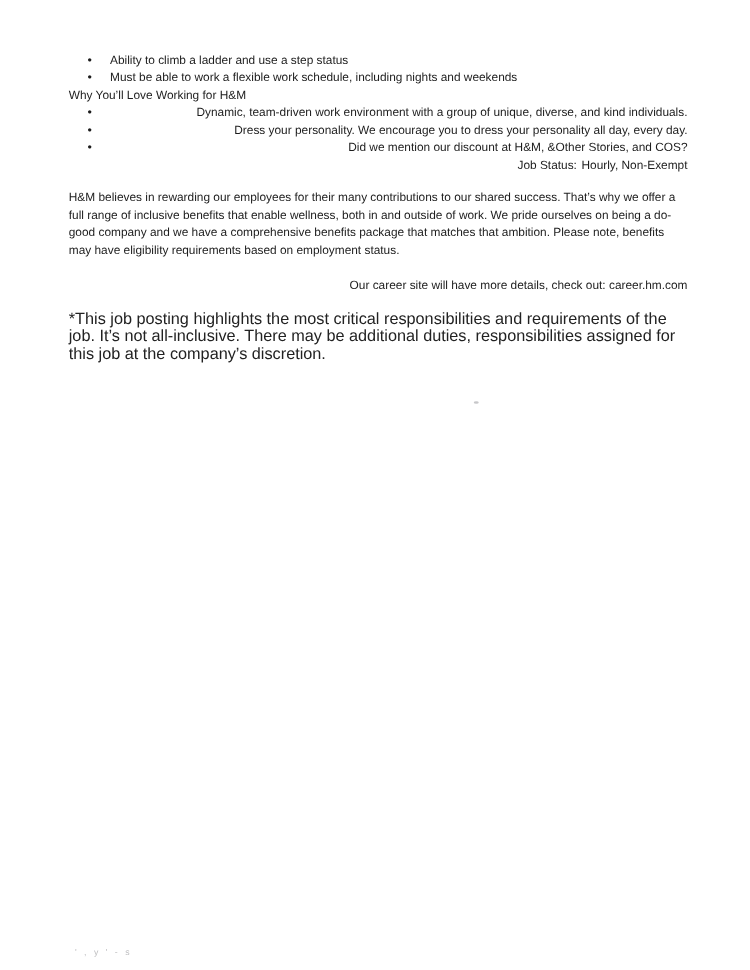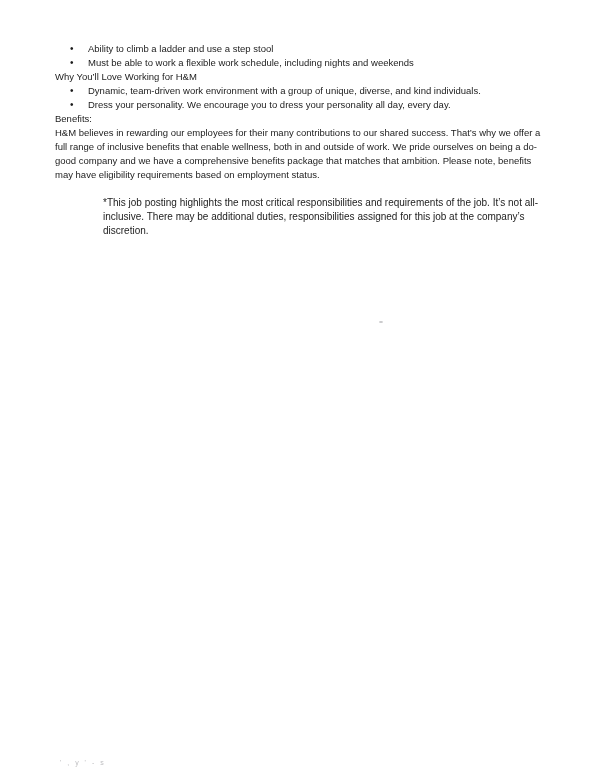--- a/index.html
+++ b/index.html
@@ -37,28 +37,27 @@
     padding-left: 33px;
   }
   ul.bullets li::before {
     content: "\2022";
     position: absolute;
     left: 15px;
     top: 0;
     font-size: 10px;
   }
   .mb10 { margin-bottom: 10px; }
-  .mb12 { margin-bottom: 12px; }
+  .mb12 { margin-bottom: 12px; text-align: right; }
   .mb14 { margin-bottom: 14px; }
   .inline-value { margin-left: 1px; }
   .disclaimer {
-    font-size: 10px;
+    font-size: 13px;
     line-height: 14px;
     color: #222222;
-    margin-left: 48px;
   }
   .footer-marks {
     position: absolute;
     left: 60px;
     top: 759px;
     font-size: 7px;
     color: #a8a8ab;
     letter-spacing: 2px;
     filter: blur(0.5px);
     opacity: 0.75;
@@ -75,35 +74,37 @@
     opacity: 0.55;
     filter: blur(0.4px);
   }
 </style>
 </head>
 <body>
 
 <div class="page">
 
   <ul class="bullets mb10">
-    <li>Ability to climb a ladder and use a step stool</li>
+    <li>Ability to climb a ladder and use a step status</li>
     <li>Must be able to work a flexible work schedule, including nights and weekends</li>
   </ul>
 
   <p class="bold">Why You’ll Love Working for H&amp;M</p>
   <ul class="bullets mb12">
     <li>Dynamic, team-driven work environment with a group of unique, diverse, and kind individuals.</li>
     <li>Dress your personality. We encourage you to dress your personality all day, every day.</li>
+    <li>Did we mention our discount at H&amp;M, &amp;Other Stories, and COS?</li>
   </ul>
 
+  <p class="mb12"><span class="bold">Job Status:</span> <span class="inline-value">Hourly, Non-Exempt</span></p>
 
-  <p class="bold">Benefits:</p>
   <p class="mb14">H&amp;M believes in rewarding our employees for their many contributions to our shared success. That’s why we offer a full range of inclusive benefits that enable wellness, both in and outside of work. We pride ourselves on being a do-good company and we have a comprehensive benefits package that matches that ambition. Please note, benefits may have eligibility requirements based on employment status.</p>
 
 
+  <p class="mb12">Our career site will have more details, check out: career.hm.com</p>
 
 
   <p class="disclaimer">*This job posting highlights the most critical responsibilities and requirements of the job. It’s not all-inclusive. There may be additional duties, responsibilities assigned for this job at the company’s discretion.</p>
 
 </div>
 
 <div class="scan-speck"></div>
 <div class="footer-marks">' , y '   - s</div>
 
 </body></html>

